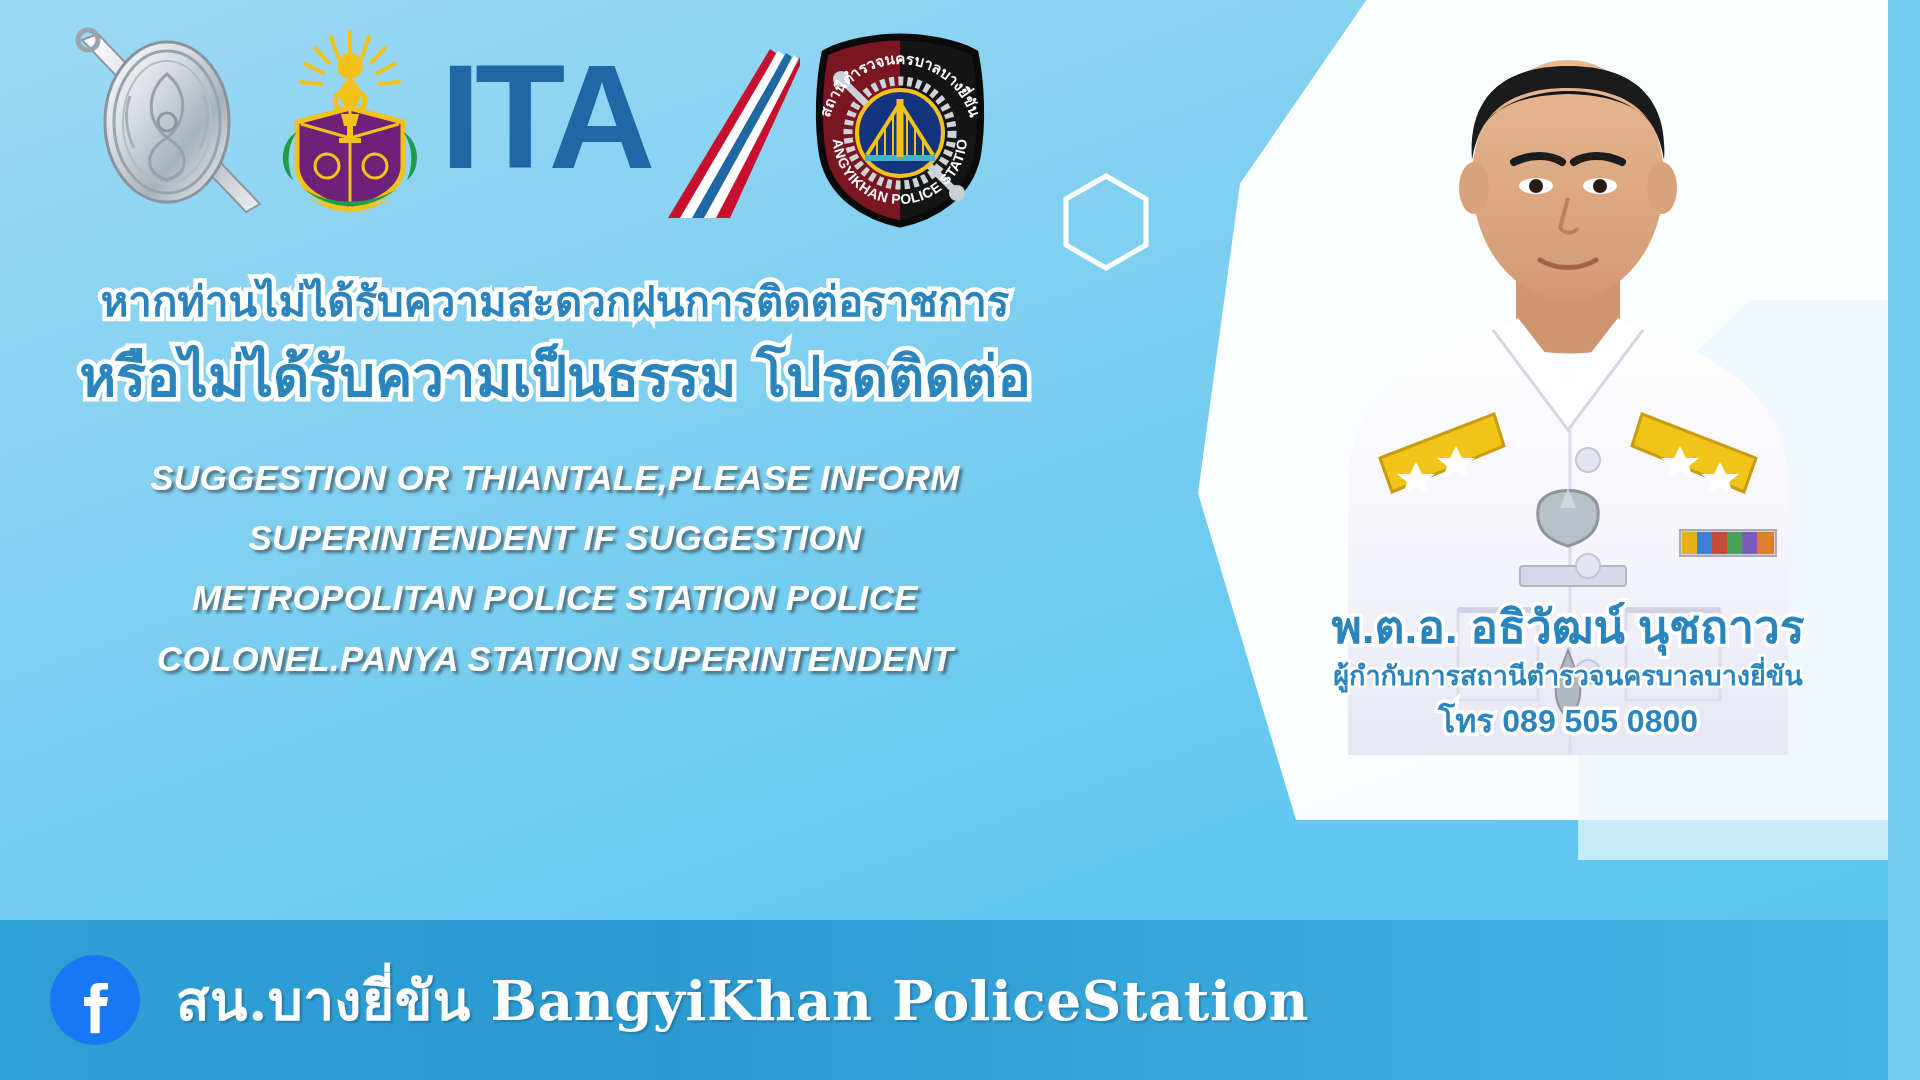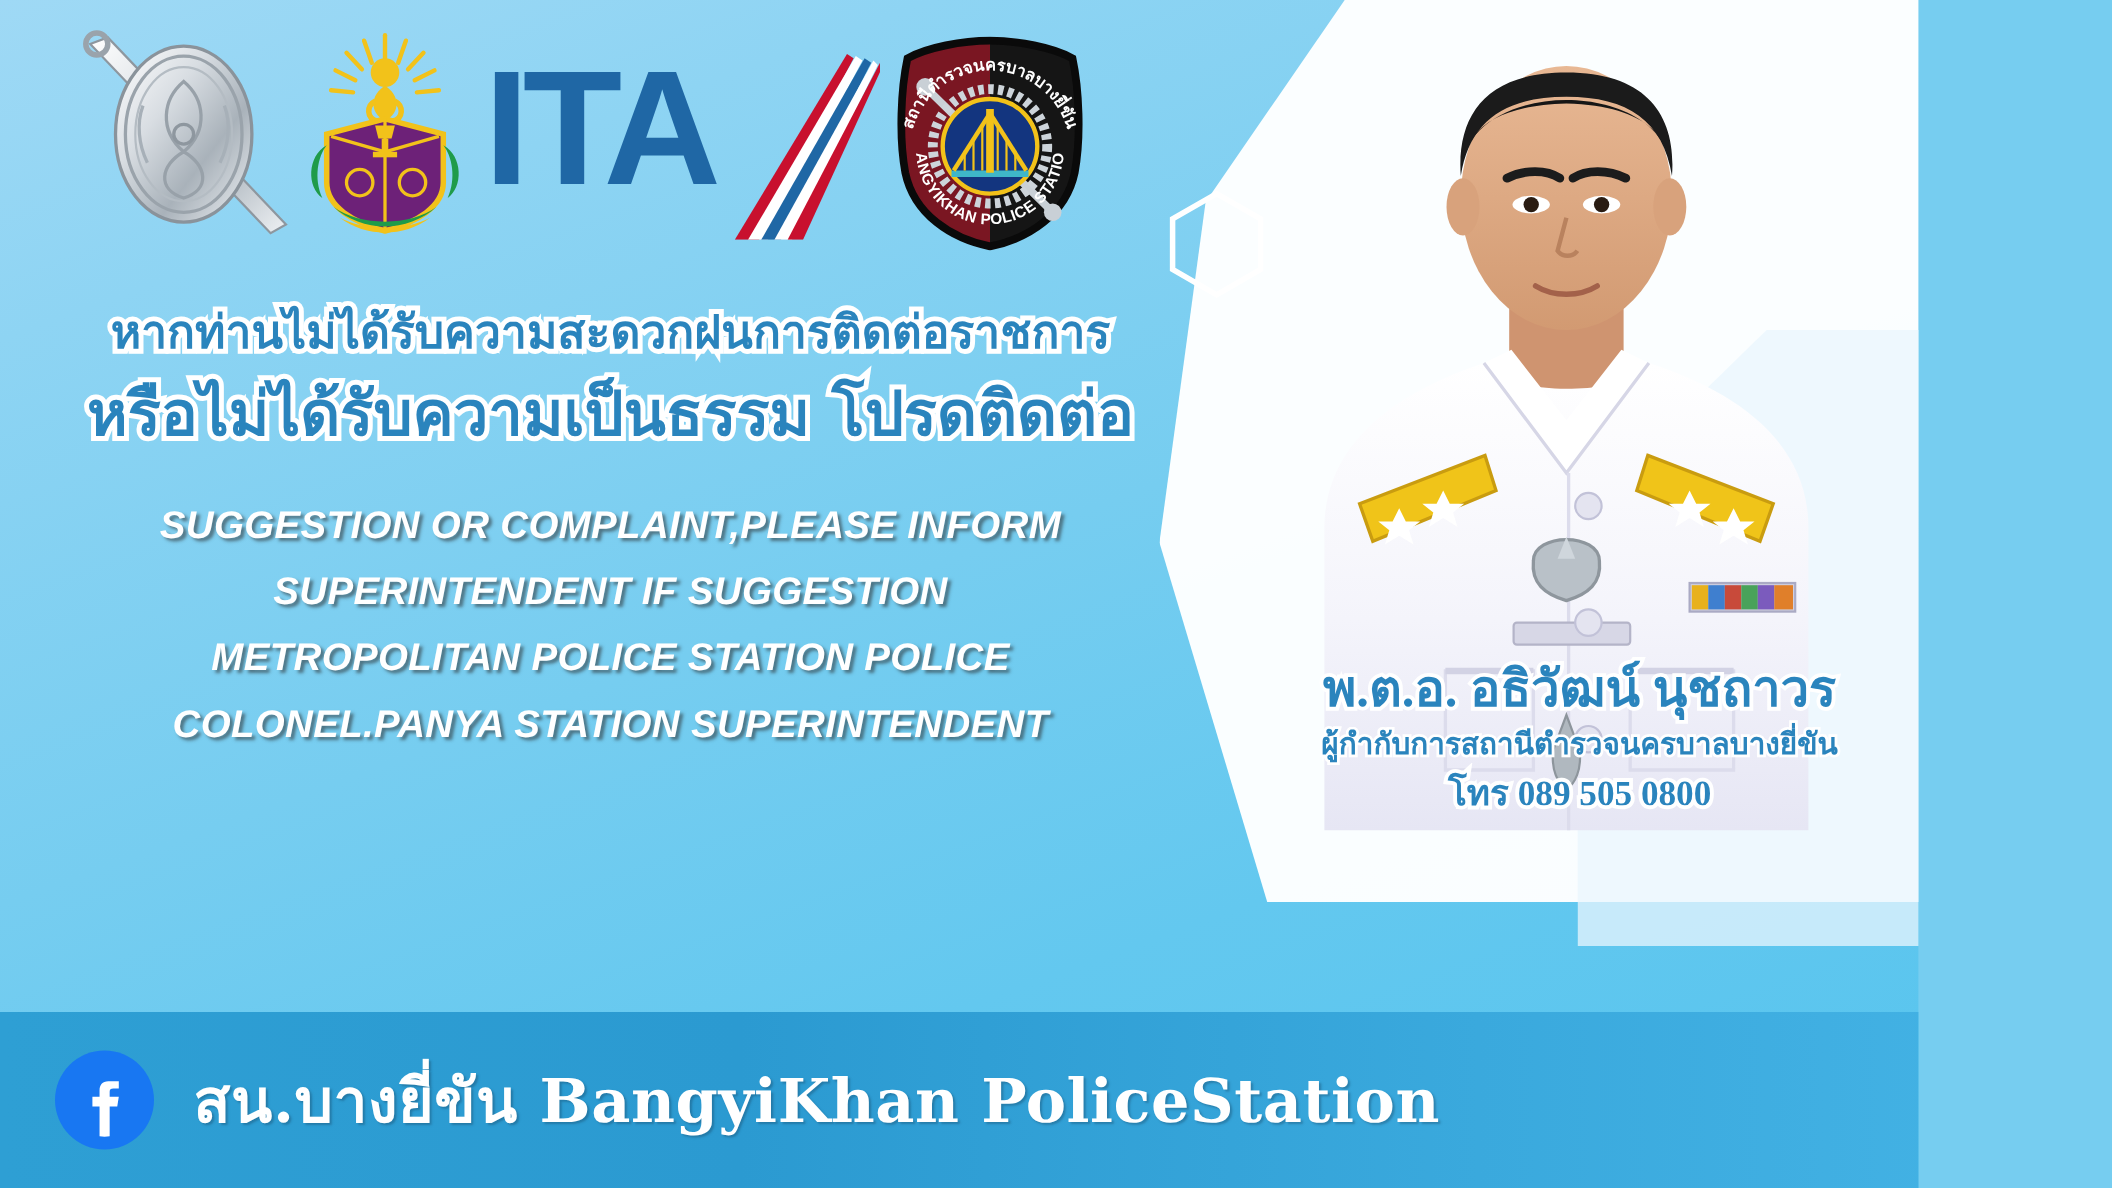--- a/index.html
+++ b/index.html
@@ -3,21 +3,21 @@
 <meta charset="utf-8">
 <style>
   * { margin:0; padding:0; box-sizing:border-box; }
   html,body { width:1920px; height:1080px; overflow:hidden; }
   body {
     font-family:"Liberation Sans", sans-serif;
     background:#76cdf0;
   }
   #banner {
     position:relative;
-    width:1744px; height:1080px;
+    width:1888px; height:1080px;
     background:linear-gradient(160deg,#9fd9f5 0%, #8ed4f3 18%, #76cdf0 48%, #63c8ef 72%, #57c4ee 100%);
     overflow:hidden;
   }
 
   
   .white-panel {
     position:absolute;
     top:-40px; right:-10px;
     width:700px; height:860px;
     background:#ffffff;
@@ -110,24 +110,24 @@
     font-size:35px;
     color:#ffffff;
     line-height:1.72;
     letter-spacing:0.3px;
     text-shadow:3px 3px 3px rgba(40,40,40,0.55);
   }
 
   
   .name-block {
     position:absolute;
-    right:28px; top:600px;
+    right:40px; top:600px;
     width:560px;
     text-align:center;
-    font-family:Liberation Serif, serif;
+    font-family:Liberation Sans, sans-serif;
   }
   .officer-name {
     font-size:46px;
     font-weight:bold;
     color:#2a84bd;
     line-height:1.18;
     -webkit-text-stroke:7px #ffffff;
     paint-order:stroke fill;
   }
   .officer-title {
@@ -411,21 +411,21 @@
       </g>
     </svg>
   </div>
 
   <div class="thai-heading">
     <div class="th-line l1">หากท่านไม่ได้รับความสะดวกฝนการติดต่อราชการ</div>
     <div class="th-line l2">หรือไม่ได้รับความเป็นธรรม โปรดติดต่อ</div>
   </div>
 
   <div class="eng-block">
-    <div class="eng-line">SUGGESTION OR COMPLAINT,PLEASE INFORM</div>
+    <div class="eng-line">SUGGESTION OR THIANTALE,PLEASE INFORM</div>
     <div class="eng-line">SUPERINTENDENT IF SUGGESTION</div>
     <div class="eng-line">METROPOLITAN POLICE STATION POLICE</div>
     <div class="eng-line">COLONEL.PANYA STATION SUPERINTENDENT</div>
   </div>
 
   <div class="name-block">
     <div class="officer-name">พ.ต.อ. อธิวัฒน์ นุชถาวร</div>
     <div class="officer-title">ผู้กำกับการสถานีตำรวจนครบาลบางยี่ขัน</div>
     <div class="officer-phone">โทร 089 505 0800</div>
   </div>

